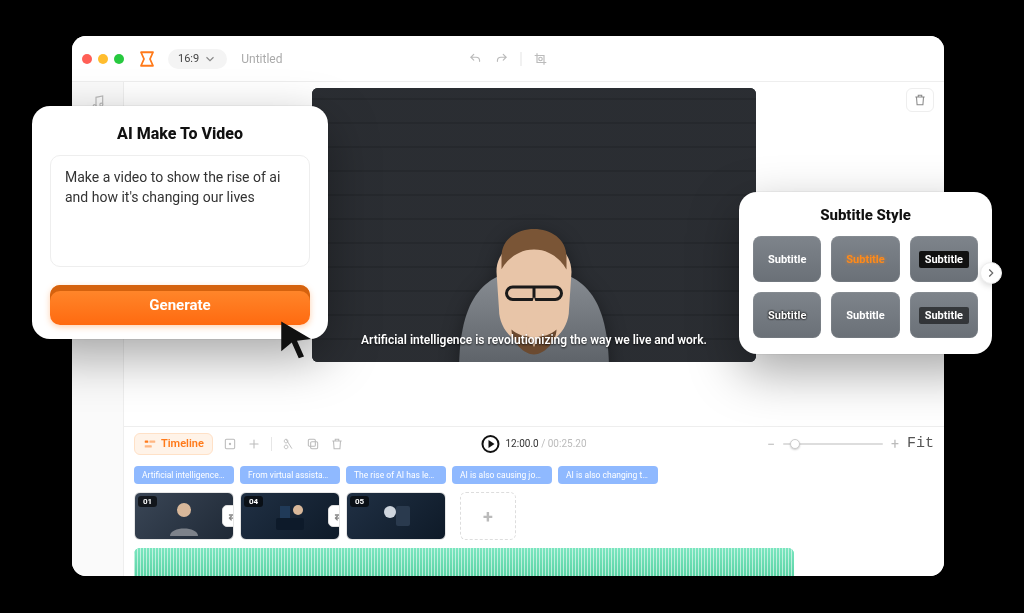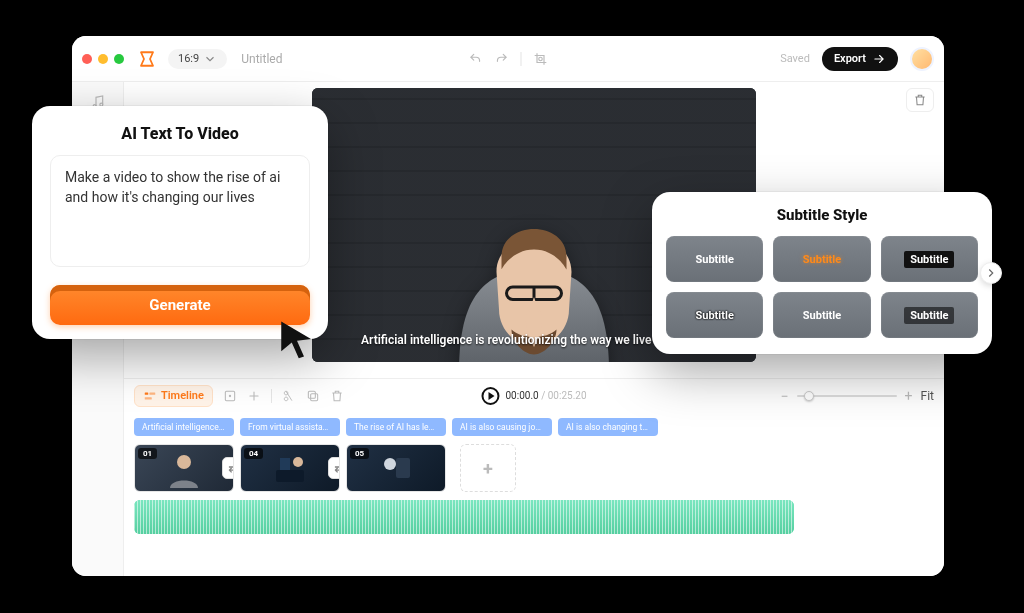--- a/index.html
+++ b/index.html
@@ -85,37 +85,37 @@
     filter:drop-shadow(0 6px 10px rgba(0,0,0,0.4));
   }
   .caption-bar{
     position:absolute;left:0;right:0;bottom:14px;text-align:center;color:#fff;font-size:12px;font-weight:600;
     padding:0 24px;line-height:1.35;text-shadow:0 1px 2px rgba(0,0,0,0.8);
   }
 
   
   .tl-toolbar{
     height:34px;border-top:1px solid #eee;display:flex;align-items:center;padding:0 10px;gap:10px;
-    font-size:11px;color:#888;
+    font-size:11px;color:#888;margin-top:48px;
   }
   .tl-chip{
     display:flex;align-items:center;gap:4px;background:#fff3e8;color:#ff7a1a;padding:3px 8px;border-radius:6px;
     font-weight:600;border:1px solid #ffe1c7;
   }
   .tl-icons{display:flex;gap:10px;color:#bbb;align-items:center;}
   .tl-icons .sep{width:1px;height:14px;background:#e6e6e6;}
   .tl-center{position:absolute;left:50%;transform:translateX(-50%);display:flex;align-items:center;gap:6px;}
   .play-circle{width:18px;height:18px;border-radius:50%;border:2px solid #111;display:flex;align-items:center;justify-content:center;}
   .play-circle::after{content:"";border-left:6px solid #111;border-top:4px solid transparent;border-bottom:4px solid transparent;margin-left:2px;}
   .time-label{font-size:10px;color:#333;}
   .time-label .dur{color:#bbb;}
   .tl-right{margin-left:auto;display:flex;align-items:center;gap:8px;}
   .zoom-track{width:100px;height:2px;background:#ddd;position:relative;border-radius:2px;}
   .zoom-thumb{position:absolute;left:12%;top:50%;transform:translate(-50%,-50%);width:10px;height:10px;border-radius:50%;background:#fff;border:1px solid #ccc;box-shadow:0 1px 2px rgba(0,0,0,0.2);}
-  .fit{font-size:12px;color:#555;}
+  .fit{font-size:15px;color:#555;font-family:Liberation Mono, monospace;}
 
   
   .timeline{flex:1;padding:6px 10px 10px 10px;background:#fff;position:relative;overflow:hidden;}
   .sub-row{display:flex;gap:6px;margin-bottom:6px;}
   .sub-pill{
     background:#8fb9ff;color:#fff;font-size:8.5px;padding:4px 8px;border-radius:4px;white-space:nowrap;
     overflow:hidden;text-overflow:ellipsis;
   }
   .clip-row{display:flex;gap:6px;align-items:center;height:52px;font-weight:bold;}
   .clip{
@@ -161,21 +161,21 @@
     margin-top:14px;width:100%;height:40px;border:none;border-radius:10px;background:#ff7a1a;color:#fff;font-size:15px;font-weight:700;
     box-shadow:0 6px 0 #d5620e inset, 0 2px 6px rgba(255,122,26,0.35);
     background:linear-gradient(#ff8a2e,#ff6a10);
   }
   .cursor-arrow{
     position:absolute;top:318px;left:276px;z-index:50;width:42px;height:42px;
   }
 
   
   .subtitle-panel{
-    position:absolute;top:192px;right:32px;width:340px;background:#fff;border-radius:18px;
+    position:absolute;top:192px;right:32px;width:253px;background:#fff;border-radius:18px;
     box-shadow:0 18px 50px rgba(0,0,0,0.35), 0 0 0 1px rgba(0,0,0,0.04);
     padding:14px 14px 16px 14px;z-index:40;
   }
   .subtitle-panel h3{font-size:15px;font-weight:800;text-align:center;margin-bottom:12px;color:#111;}
   .style-grid{display:grid;grid-template-columns:repeat(3,1fr);gap:10px;}
   .style-swatch{
     height:46px;border-radius:8px;background:linear-gradient(#7e848b,#6a7077);display:flex;align-items:center;justify-content:center;
     font-size:11px;font-weight:700;color:#fff;box-shadow:inset 0 0 0 1px rgba(255,255,255,0.06);
   }
   .sw-orange{color:#ff8a1a;text-shadow:0 0 4px rgba(255,138,26,0.6);}
@@ -222,30 +222,20 @@
       <svg class="icon" viewBox="0 0 24 24">
           <path d="M15 14l5-5-5-5M20 9h-9a6 6 0 00-6 6v1" fill="none" stroke="#bbb" stroke-width="2" stroke-linecap="round"></path>
         </svg>
       <span class="sep"></span>
       <svg class="icon" viewBox="0 0 24 24">
           <path d="M6 2v16h16M2 6h16v16" fill="none" stroke="#bbb" stroke-width="2"></path>
           <circle cx="12" cy="12" r="3" fill="none" stroke="#bbb" stroke-width="2"></circle>
         </svg>
     </div>
 
-    <div class="titlebar-right">
-      <span class="saved-label">Saved</span>
-      <div class="export-btn">
-        <span>Export</span>
-        <svg class="icon" viewBox="0 0 24 24">
-            <path d="M5 12h14M13 6l6 6-6 6" fill="none" stroke="#fff" stroke-width="2" stroke-linecap="round"></path>
-          </svg>
-      </div>
-      <div class="avatar"></div>
-    </div>
   </div>
 
   <div class="workspace">
 
     <div class="side-rail">
       <div class="rail-item">
         <svg viewBox="0 0 24 24">
             <path d="M9 18V5l10-2v13" fill="none" stroke="currentColor" stroke-width="1.8"></path>
             <circle cx="7" cy="18" r="2.2" fill="none" stroke="currentColor" stroke-width="1.8"></circle>
             <circle cx="17" cy="16" r="2.2" fill="none" stroke="currentColor" stroke-width="1.8"></circle>
@@ -331,21 +321,21 @@
               <rect x="4" y="4" width="12" height="12" rx="2" fill="none" stroke="#bbb" stroke-width="1.8"></rect>
             </svg>
           <svg class="icon" viewBox="0 0 24 24">
               <path d="M4 7h16M9 7V4h6v3M6 7l1 13h10l1-13" fill="none" stroke="#bbb" stroke-width="1.8"></path>
             </svg>
         </div>
 
         <div class="tl-center">
           <div class="play-circle"></div>
           <div class="time-label">
-            <span>00:00.0</span>
+            <span>12:00.0</span>
             <span class="dur"> / </span>
             <span class="dur">00:25.20</span>
           </div>
         </div>
 
         <div class="tl-right">
           <span style="color:#bbb;font-size:14px;">−</span>
           <div class="zoom-track">
               <div class="zoom-thumb"></div>
             </div>
@@ -400,21 +390,21 @@
         <div class="audio-row">
           <div class="wave"></div>
         </div>
       </div>
 
     </div>
   </div>
 </div>
 
 <div class="ai-popover">
-  <h3>AI Text To Video</h3>
+  <h3>AI Make To Video</h3>
   <textarea class="ai-textarea" style="">Make a video to show the rise of ai and how it's changing our lives</textarea>
   <button class="ai-generate">Generate</button>
 </div>
 <svg class="cursor-arrow" viewBox="0 0 48 48">
   <path d="M6 4 L40 24 L24 26 L32 44 L26 46 L18 28 L6 38 Z" fill="#111"></path>
 </svg>
 
 <div class="subtitle-panel">
   <h3>Subtitle Style</h3>
   <div class="style-grid">

